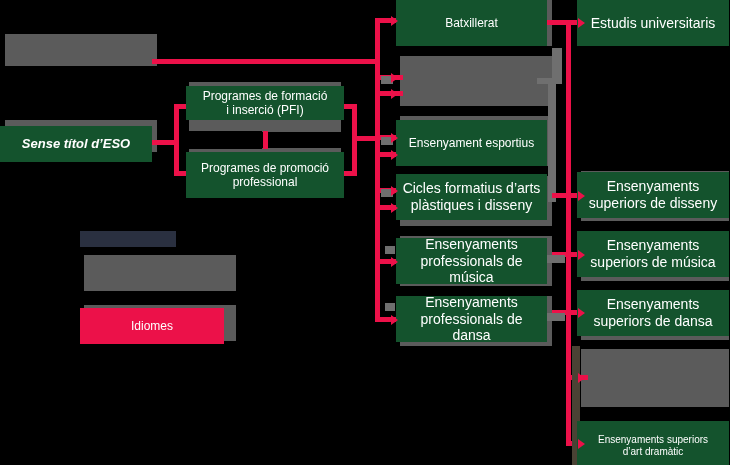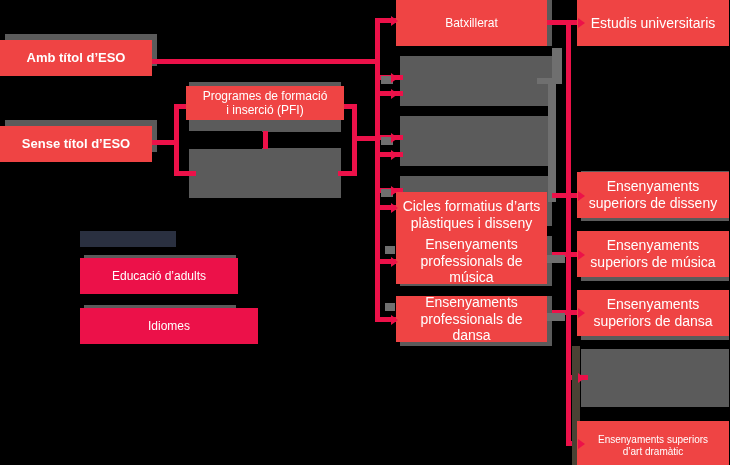--- a/index.html
+++ b/index.html
@@ -17,21 +17,21 @@
     display:flex;
     align-items:center;
     justify-content:center;
     text-align:center;
     color:#ffffff;
     line-height:1.18;
     z-index:6;
     padding:2px 6px;
     white-space:pre-line;
   }
-  .box.blue{ background:#ef4444; }
+  .box.blue{ background:#14532d; }
   .box.pink{ background:#ec1149; }
   .box.dark{ background:#2a3040; color:#3b4354; }
   .shadow{
     position:absolute;
     background:#5b5b5b;
     z-index:4;
   }
   
   .ln{ position:absolute; z-index:5; }
   .ln.pink{ background:#ec1149; }
@@ -152,33 +152,35 @@
   <div class="ln gray" style="left:545px;top:313px;width:20px;height:8px;"></div>
 
   <div class="ln pink" style="left:566px;top:375px;width:22px;height:5px;"></div>
   <div class="arrow" style="left:578px;top:373px;"></div>
 
   <div class="ln pink" style="left:566px;top:441px;width:22px;height:5px;"></div>
   <div class="arrow" style="left:578px;top:439px;"></div>
 
   <div class="ln gray" style="left:572px;top:346px;width:8px;height:120px;background:#4a4234;"></div>
 
-  <div class="box blue t13" style="left:0px;top:40px;width:152px;height:36px;">Amb títol d’ESO</div>
-
-  <div class="box blue t13" style="left:0px;top:126px;width:152px;height:36px;">Sense títol d’ESO</div>
+
+  <div class="box blue t13" style="left:0px;top:126px;width:152px;height:36px;font-style:italic;">Sense títol d’ESO</div>
 
   <div class="box blue t12" style="left:186px;top:86px;width:158px;height:34px;">Programes de formació
 i inserció (PFI)</div>
 
+  <div class="box blue t12" style="left:186px;top:152px;width:158px;height:46px;">Programes de promoció
+professional</div>
 
   <div class="box blue t12" style="left:396px;top:0px;width:151px;height:46px;">Batxillerat</div>
 
 
-
-  <div class="box blue t11" style="left:396px;top:192px;width:151px;height:46px;">Cicles formatius d’arts
+  <div class="box blue t12" style="left:396px;top:120px;width:151px;height:46px;">Ensenyament esportius</div>
+
+  <div class="box blue t11" style="left:396px;top:174px;width:151px;height:46px;">Cicles formatius d’arts
 plàstiques i disseny</div>
 
   <div class="box blue t11" style="left:396px;top:238px;width:151px;height:46px;">Ensenyaments
 professionals de música</div>
 
   <div class="box blue t11" style="left:396px;top:296px;width:151px;height:46px;">Ensenyaments
 professionals de dansa</div>
 
   <div class="box blue t11" style="left:577px;top:0px;width:152px;height:46px;">Estudis universitaris</div>
 
@@ -190,17 +192,16 @@
 
   <div class="box blue t11" style="left:577px;top:290px;width:152px;height:46px;">Ensenyaments
 superiors de dansa</div>
 
 
   <div class="box blue t10" style="left:577px;top:421px;width:152px;height:49px;">Ensenyaments superiors
 d’art dramàtic</div>
 
   <div class="box dark t10" style="left:80px;top:231px;width:96px;height:16px;"></div>
 
-  <div class="box pink t12" style="left:80px;top:258px;width:158px;height:36px;">Educació d’adults</div>
-
-  <div class="box pink t12" style="left:80px;top:308px;width:178px;height:36px;">Idiomes</div>
+
+  <div class="box pink t12" style="left:80px;top:308px;width:144px;height:36px;">Idiomes</div>
 
 </div>
 
 </body></html>

